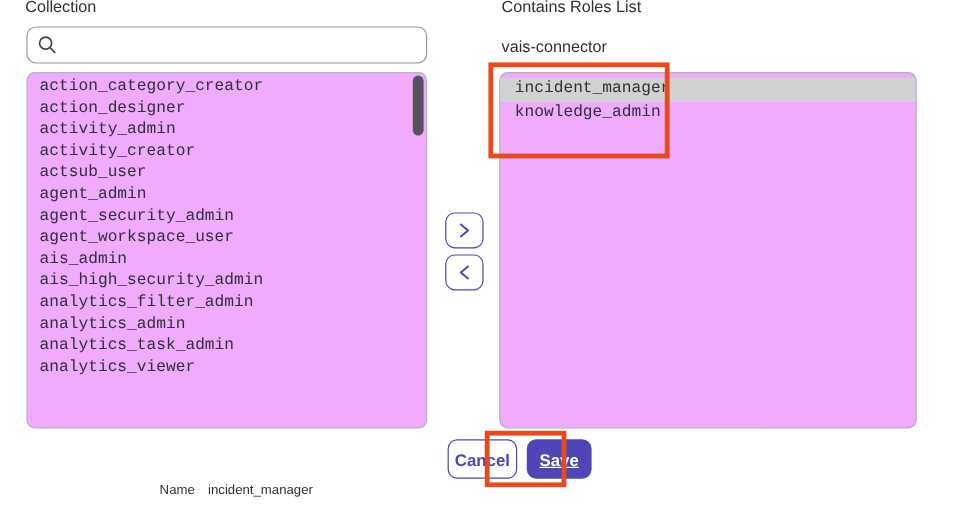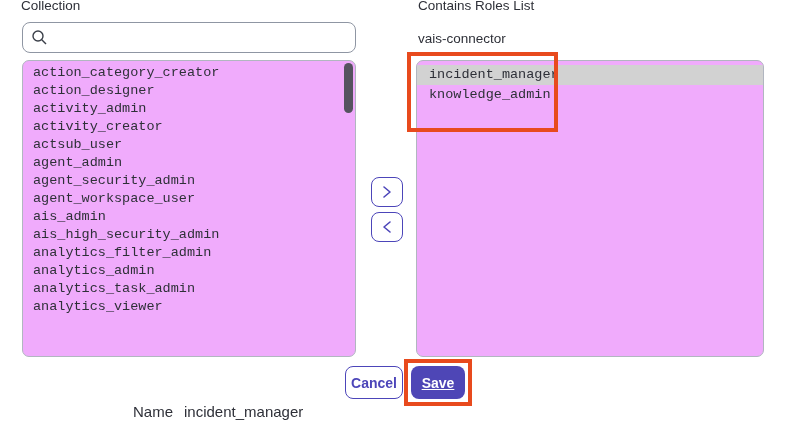--- a/index.html
+++ b/index.html
@@ -107,20 +107,21 @@
   .btn {
     position: absolute;
     font-family: "Liberation Sans", sans-serif;
     font-size: 14px;
     font-weight: bold;
     border-radius: 8px;
     cursor: pointer;
     display: flex;
     align-items: center;
     justify-content: center;
+    margin-left: 28px;
   }
   .btn.cancel {
     left: 345px; top: 366px;
     width: 58px; height: 33px;
     background: #ffffff;
     color: #4c45b9;
     border: 1.5px solid #4c45b9;
   }
   .btn.save {
     left: 411px; top: 366px;
@@ -129,21 +130,21 @@
     color: #ffffff;
     border: none;
     text-decoration: underline;
   }
   
   .name-row {
     position: absolute;
     left: 133px; top: 403px;
     display: flex;
     gap: 11px;
-    font-size: 15px;
+    font-size: 11px;
     color: #2e3038;
   }
 </style>
 </head>
 <body>
 
 <div class="screen">
 
   <div class="panel-label" style="left:21px; top:-2px;">Collection</div>
 

